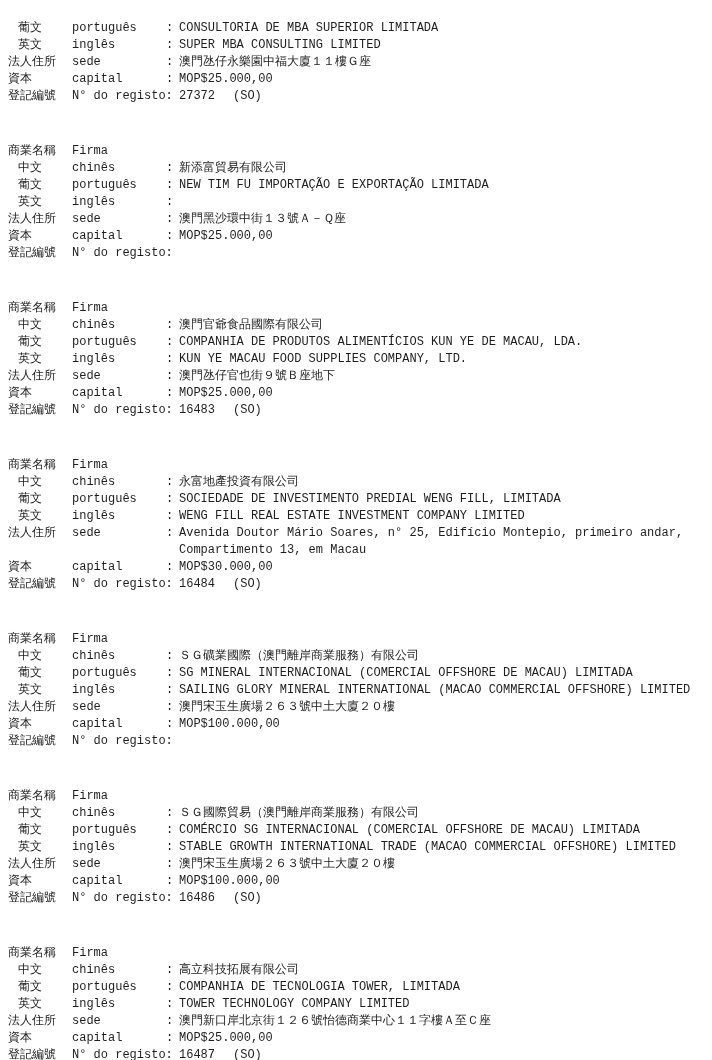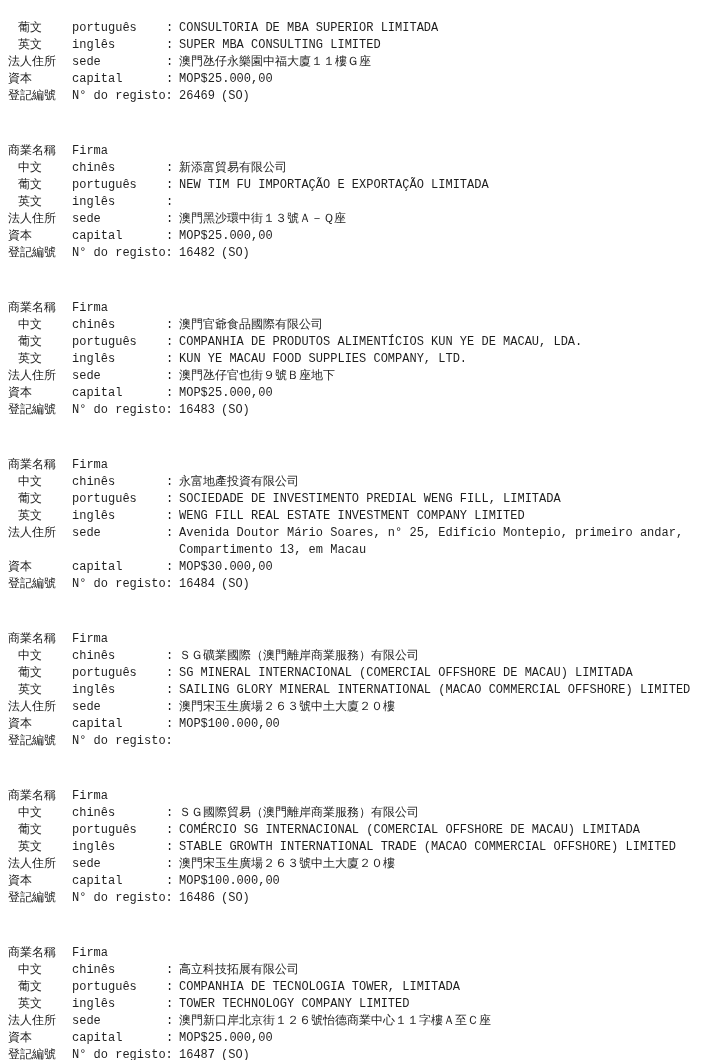--- a/index.html
+++ b/index.html
@@ -49,21 +49,21 @@
   .c-colon {
     flex: 0 0 13px;
   }
   .c-val {
     flex: 1 1 auto;
     white-space: pre;
     overflow: hidden;
     font-family: Liberation Mono, monospace;
   }
   .reg-note {
-    margin-left: 6px;
+    margin-left: 18px;
   }
 </style>
 </head>
 <body>
 
 <div class="page">
 
   <div class="record">
     <div class="row">
       <span class="c-zh ind">葡文</span>
@@ -85,21 +85,21 @@
     </div>
     <div class="row">
       <span class="c-zh">資本</span>
       <span class="c-pt">capital</span>
       <span class="c-colon">:</span>
       <span class="c-val">MOP$25.000,00</span>
     </div>
     <div class="row">
       <span class="c-zh">登記編號</span>
       <span class="c-ptw">N° do registo:</span>
-      <span class="c-val"><span>26469</span><span class="reg-note">(SO)</span></span>
+      <span class="c-val"><span>27372</span><span class="reg-note">(SO)</span></span>
     </div>
   </div>
 
   <div class="record">
     <div class="row">
       <span class="c-zh">商業名稱</span>
       <span class="c-pt">Firma</span>
     </div>
     <div class="row">
       <span class="c-zh ind">中文</span>
@@ -126,21 +126,20 @@
     </div>
     <div class="row">
       <span class="c-zh">資本</span>
       <span class="c-pt">capital</span>
       <span class="c-colon">:</span>
       <span class="c-val">MOP$25.000,00</span>
     </div>
     <div class="row">
       <span class="c-zh">登記編號</span>
       <span class="c-ptw">N° do registo:</span>
-      <span class="c-val"><span>16482</span><span class="reg-note">(SO)</span></span>
     </div>
   </div>
 
   <div class="record">
     <div class="row">
       <span class="c-zh">商業名稱</span>
       <span class="c-pt">Firma</span>
     </div>
     <div class="row">
       <span class="c-zh ind">中文</span>

